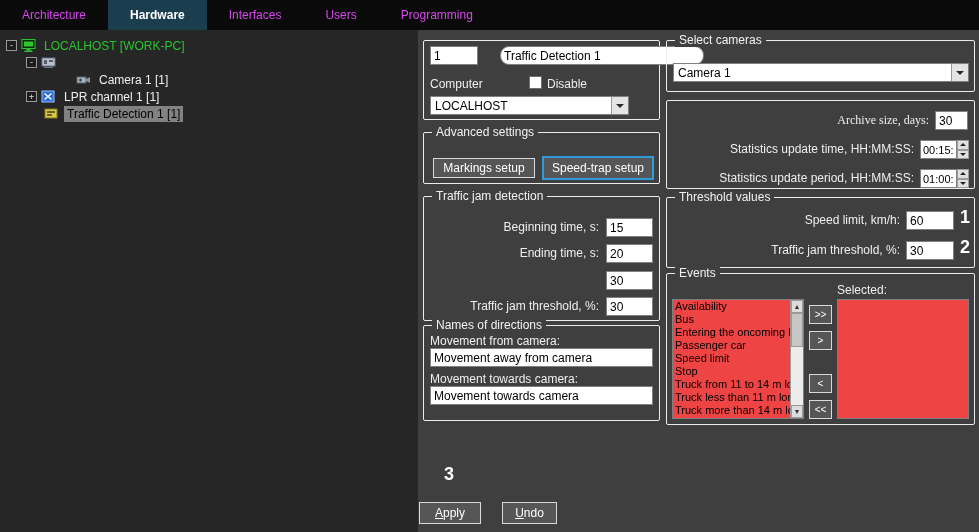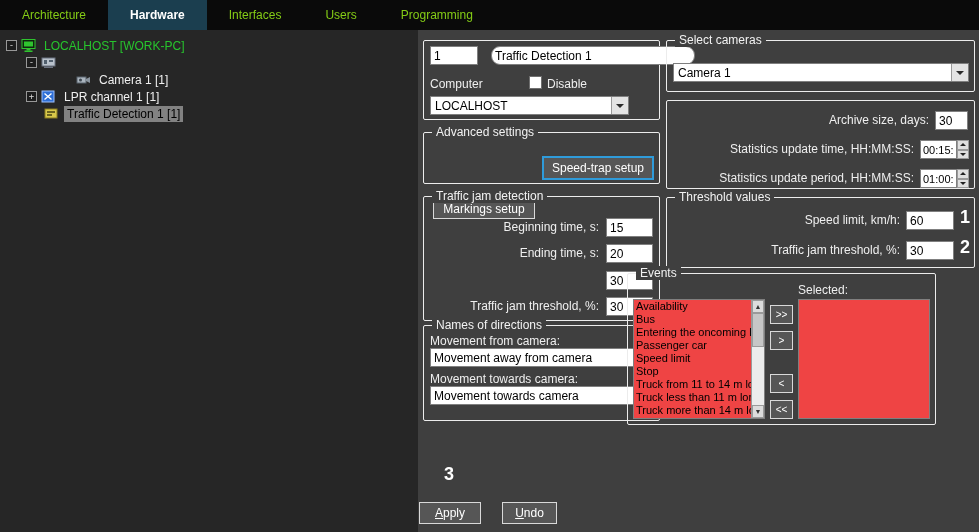--- a/index.html
+++ b/index.html
@@ -4,21 +4,21 @@
 <style>
   * { box-sizing: border-box; }
   html,body { margin:0; padding:0; }
   body {
     width:979px; height:532px; position:relative; overflow:hidden;
     background:#3f3f3f; color:#efefef;
     font-family:"Liberation Sans", sans-serif; font-size:12px;
   }
   
   .topbar { position:absolute; left:0; top:0; width:979px; height:30px; background:#0a0a0a; display:flex; }
-  .tab { padding:0 22px; display:flex; align-items:center; color:#84cc16; white-space:nowrap; }
+  .tab { padding:0 22px; display:flex; align-items:center; color:#d946ef; white-space:nowrap; }
   .tab.active { background:#1b3e4f; color:#fff;font-weight:bold; }
   
   .tree-panel { position:absolute; left:0; top:30px; width:418px; height:502px; background:#262626; padding-top:7px; }
   .trow { height:17px; display:flex; align-items:center; white-space:nowrap; }
   .expander { flex:0 0 11px; height:11px; border:1px solid #989898; background:#1d1d1d; color:#d8d8d8;
               font:9px/9px "DejaVu Sans Mono", monospace; text-align:center; margin-right:4px; }
   .ticon { flex:0 0 16px; margin-right:4px; display:flex; align-items:center; }
   .tlabel { padding:1px 3px; }
   .tlabel.green { color:#27c42d; }
   .tlabel.sel { background:#828282; color:#000; }
@@ -121,35 +121,35 @@
           <rect x="3" y="4" width="8" height="2" fill="#6b6420"></rect>
           <rect x="3" y="7" width="5" height="2" fill="#6b6420"></rect>
         </svg>
     </span>
     <span class="tlabel sel">Traffic Detection 1 [1]</span>
   </div>
 </div>
 
 <div class="group" style="left:423px; top:40px; width:237px; height:80px;">
   <input class="tfield" style="left: 6px; top: 5px; width: 48px;" value="1">
-  <input class="tfield" style="left: 67px; top: 5px; width: 204px; border-radius: 9px;" value="Traffic Detection 1">
+  <input class="tfield" style="left: 76px; top: 5px; width: 204px; border-radius: 9px;" value="Traffic Detection 1">
   <span class="flabel" style="left:6px; top:36px;">Computer</span>
   <span class="checkbox" style="left:105px; top:35px;"></span>
   <span class="flabel" style="left:123px; top:36px;">Disable</span>
   <div class="combo" style="left:6px; top:55px; width:199px;">
     <span class="combo-text">LOCALHOST</span>
     <span class="combo-btn">
         <span class="arrow-down"></span>
       </span>
   </div>
 </div>
 
 <div class="group" style="left:423px; top:132px; width:237px; height:52px;">
   <span class="group-label">Advanced settings</span>
-  <div class="btn" style="left:9px; top:25px; width:102px; height:20px;margin-top:41px;">
+  <div class="btn" style="left:9px; top:25px; width:102px; height:20px;">
     <span class="mnemonic">Markings setup</span>
   </div>
   <div class="btn focus-blue" style="left:118px; top:23px; width:112px; height:24px;">
     <span class="mnemonic">Speed-trap setup</span>
   </div>
 </div>
 
 <div class="group" style="left:423px; top:196px; width:237px; height:125px;">
   <span class="group-label">Traffic jam detection</span>
   <span class="flabel r" style="left:6px; right:60px; top:23px;">Beginning time, s:</span>
@@ -173,21 +173,21 @@
   <span class="group-label">Select cameras</span>
   <div class="combo" style="left:6px; top:22px; width:296px;">
     <span class="combo-text">Camera 1</span>
     <span class="combo-btn">
         <span class="arrow-down"></span>
       </span>
   </div>
 </div>
 
 <div class="group" style="left:666px; top:100px; width:309px; height:89px;">
-  <span class="flabel r" style="left:6px; right:45px; top:12px;">Archive size, days:</span>
+  <span class="flabel r" style="left:6px; right:45px; top:12px;font-family:Liberation Serif, serif;">Archive size, days:</span>
   <input class="tfield" style="right: 6px; width: 33px; top: 10px;" value="30">
   <span class="flabel r" style="left:6px; right:60px; top:41px;">Statistics update time, HH:MM:SS:</span>
   <div class="spinbox" style="right:5px; top:39px; width:49px;">
     <input class="spin-input" value="00:15:00" style="">
     <span class="spin-btns">
       <span class="spin-up">
           <span class="tri-up"></span>
         </span>
       <span class="spin-down">
           <span class="tri-dn"></span>
@@ -211,21 +211,21 @@
 <div class="group" style="left:666px; top:197px; width:309px; height:71px;">
   <span class="group-label">Threshold values</span>
   <span class="flabel r" style="left:6px; right:74px; top:15px;">Speed limit, km/h:</span>
   <input class="tfield" style="right: 20px; width: 48px; top: 13px;" value="60">
   <span class="callout" style="right:4px; top:9px;">1</span>
   <span class="flabel r" style="left:6px; right:74px; top:45px;">Traffic jam threshold, %:</span>
   <input class="tfield" style="right: 20px; width: 48px; top: 43px;" value="30">
   <span class="callout" style="right:4px; top:39px;">2</span>
 </div>
 
-<div class="group" style="left:627px; top:273px; width:309px; height:152px;">
+<div class="group" style="left:666px; top:273px; width:309px; height:152px;">
   <span class="group-label">Events</span>
   <span class="flabel" style="left:8px; top:9px;margin-top:36px;">Available:</span>
   <span class="flabel" style="left:170px; top:9px;">Selected:</span>
 
   <div class="listbox" style="left:5px; top:25px; width:132px; height:120px;">
     <div class="list-items">
       <div class="list-item">Availability</div>
       <div class="list-item">Bus</div>
       <div class="list-item">Entering the oncoming la</div>
       <div class="list-item">Passenger car</div>

